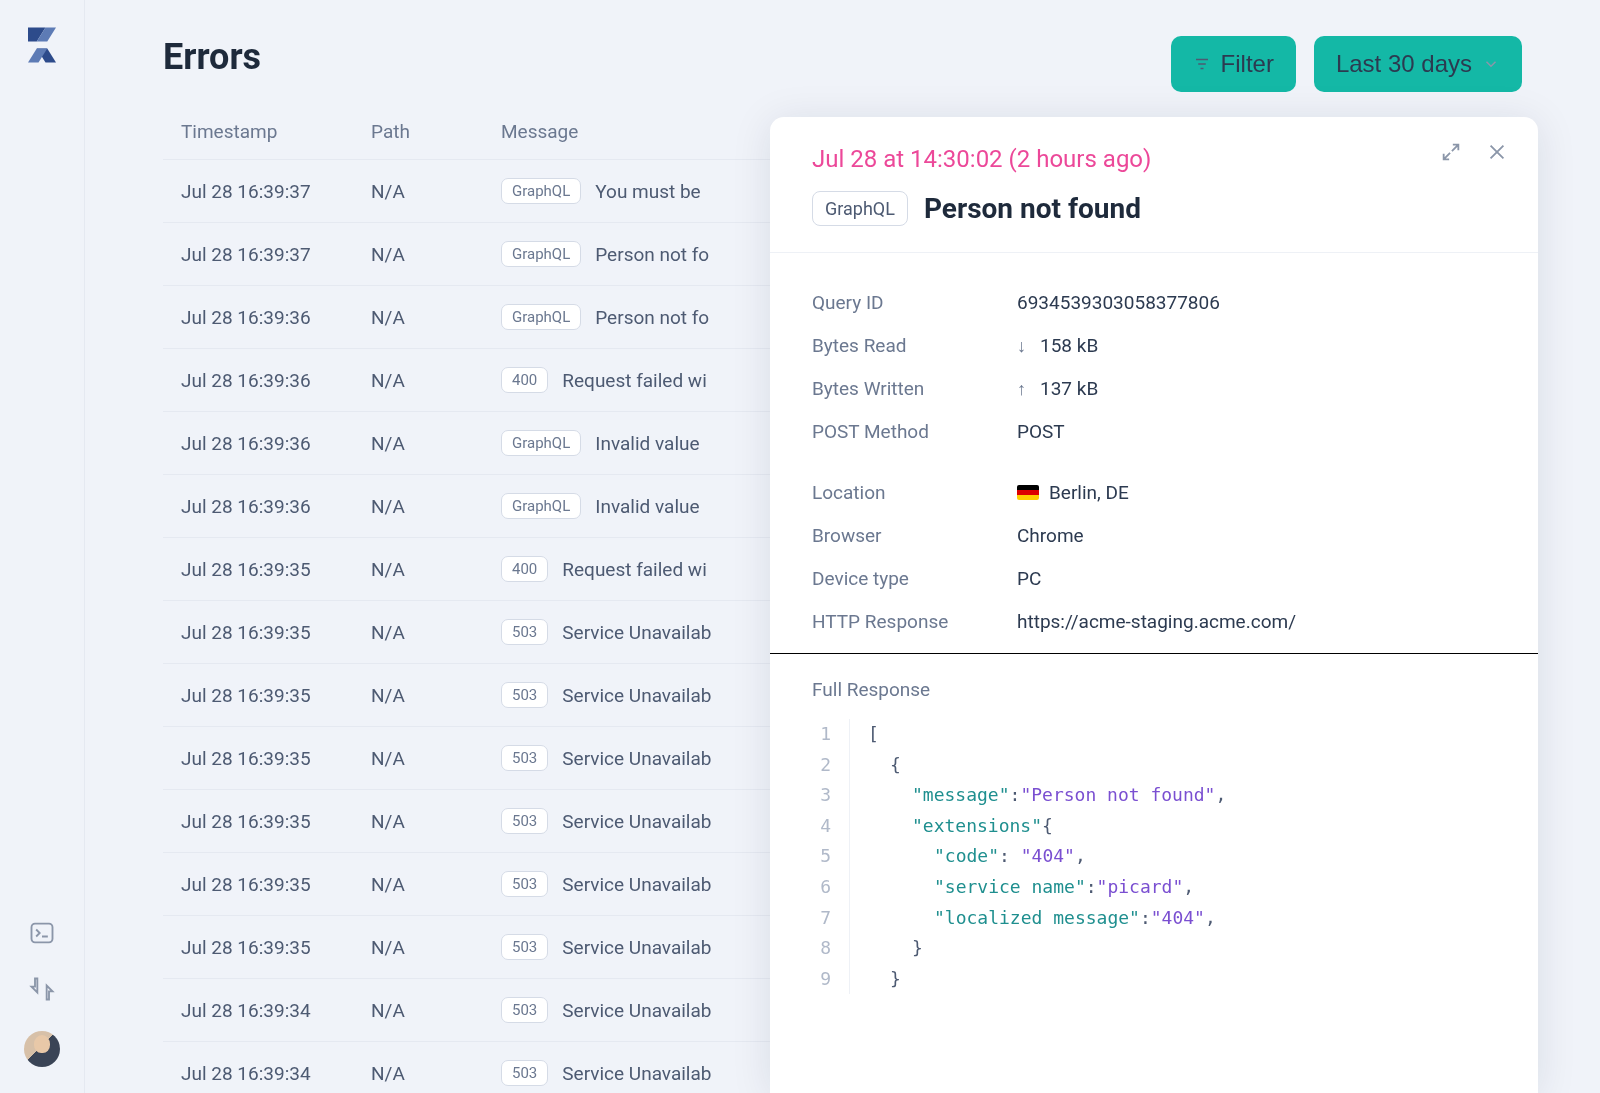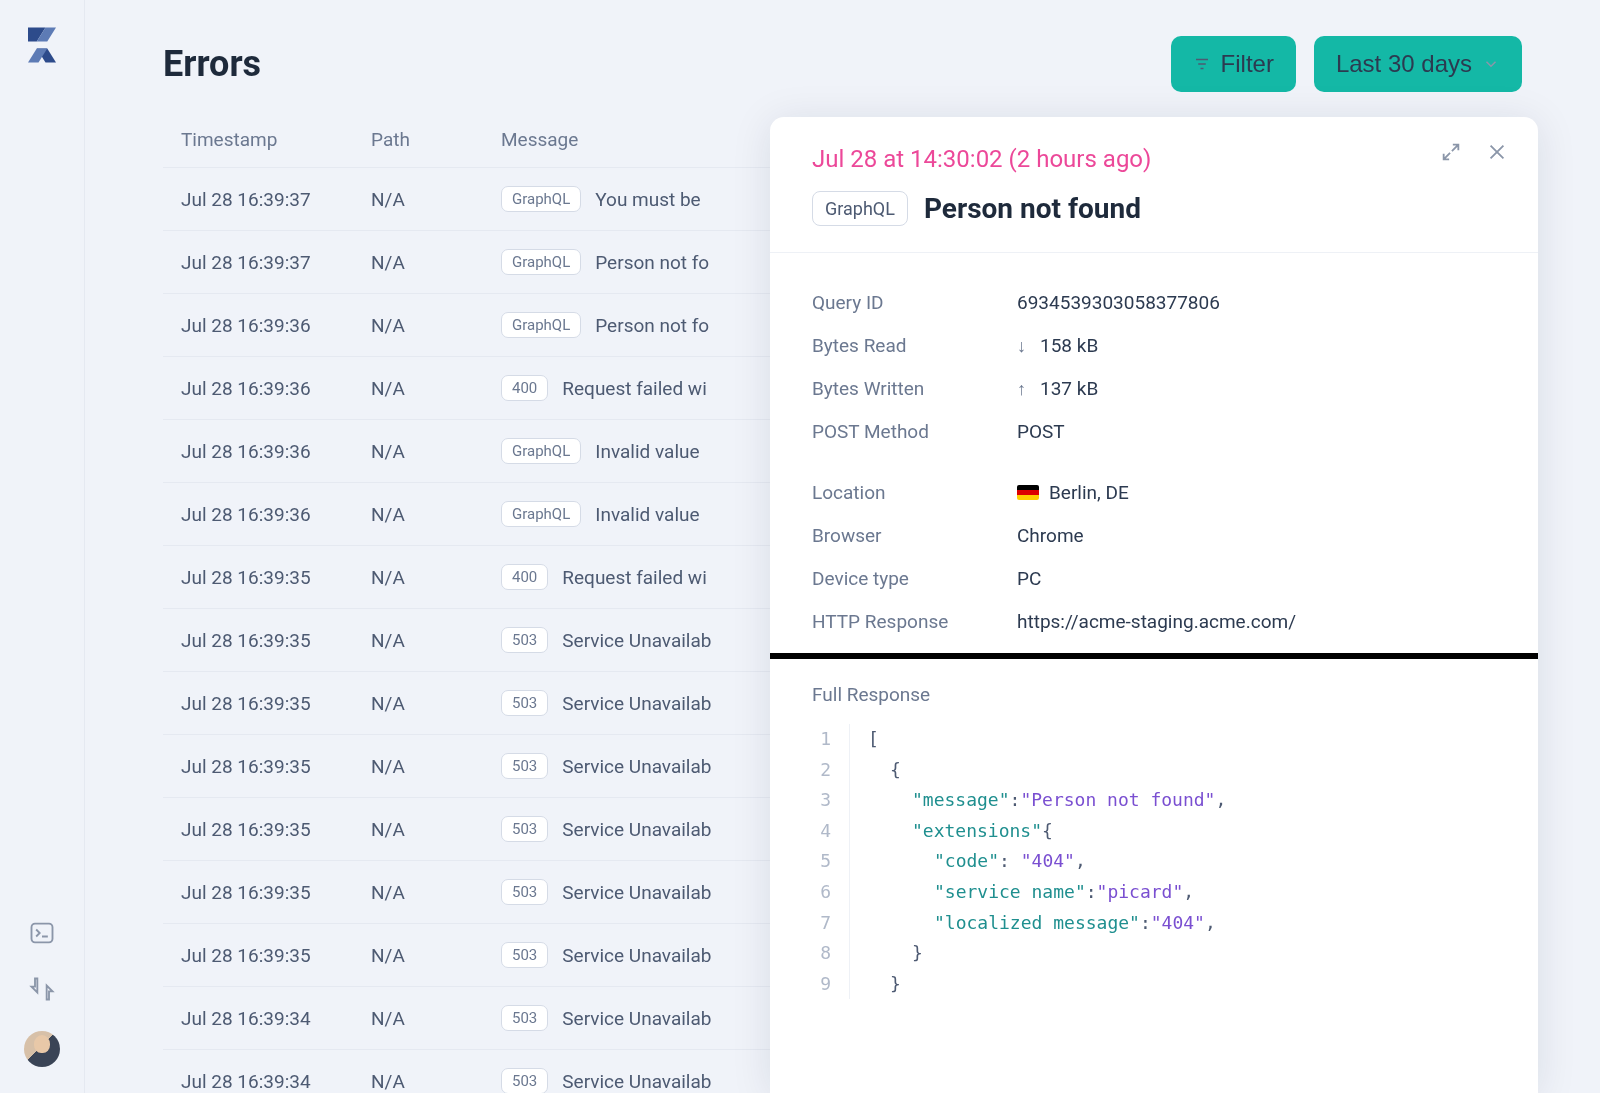--- a/index.html
+++ b/index.html
@@ -61,22 +61,22 @@
   }
 
   
   .main {
     position: absolute;
     left: 85px; right: 0; top: 0; bottom: 0;
     padding: 36px 78px 0 78px;
   }
   .header-row {
     display: flex;
-    align-items: center;
-    margin-bottom: 36px;
+    align-items: flex-start;
+    margin-bottom: 28px;
     gap: 39px;
   }
   .page-title {
     font-size: 36px;
     font-weight: 700;
     color: #1e2a3b;
   }
   .header-actions {
     margin-left: auto;
     display: flex;
@@ -172,21 +172,21 @@
     padding: 6px 12px;
     border: 1px solid #d5dbe6;
     border-radius: 8px;
     font-size: 18px;
     color: #4d5a72;
     background:#fff;
   }
 
   .panel-body {
     padding: 28px 42px 10px 42px;
-    border-bottom: 6px solid #000000;
+    border-bottom: 1px solid #000000;
   }
   .meta-row {
     display: flex;
     align-items: center;
     padding: 10px 0;
     font-size: 19px;
   }
   .meta-label { width: 205px; color: #6b7890; }
   .meta-value { color: #2c3a50; display:flex; align-items:center; gap:10px; }
   .meta-gap { height: 18px; }

